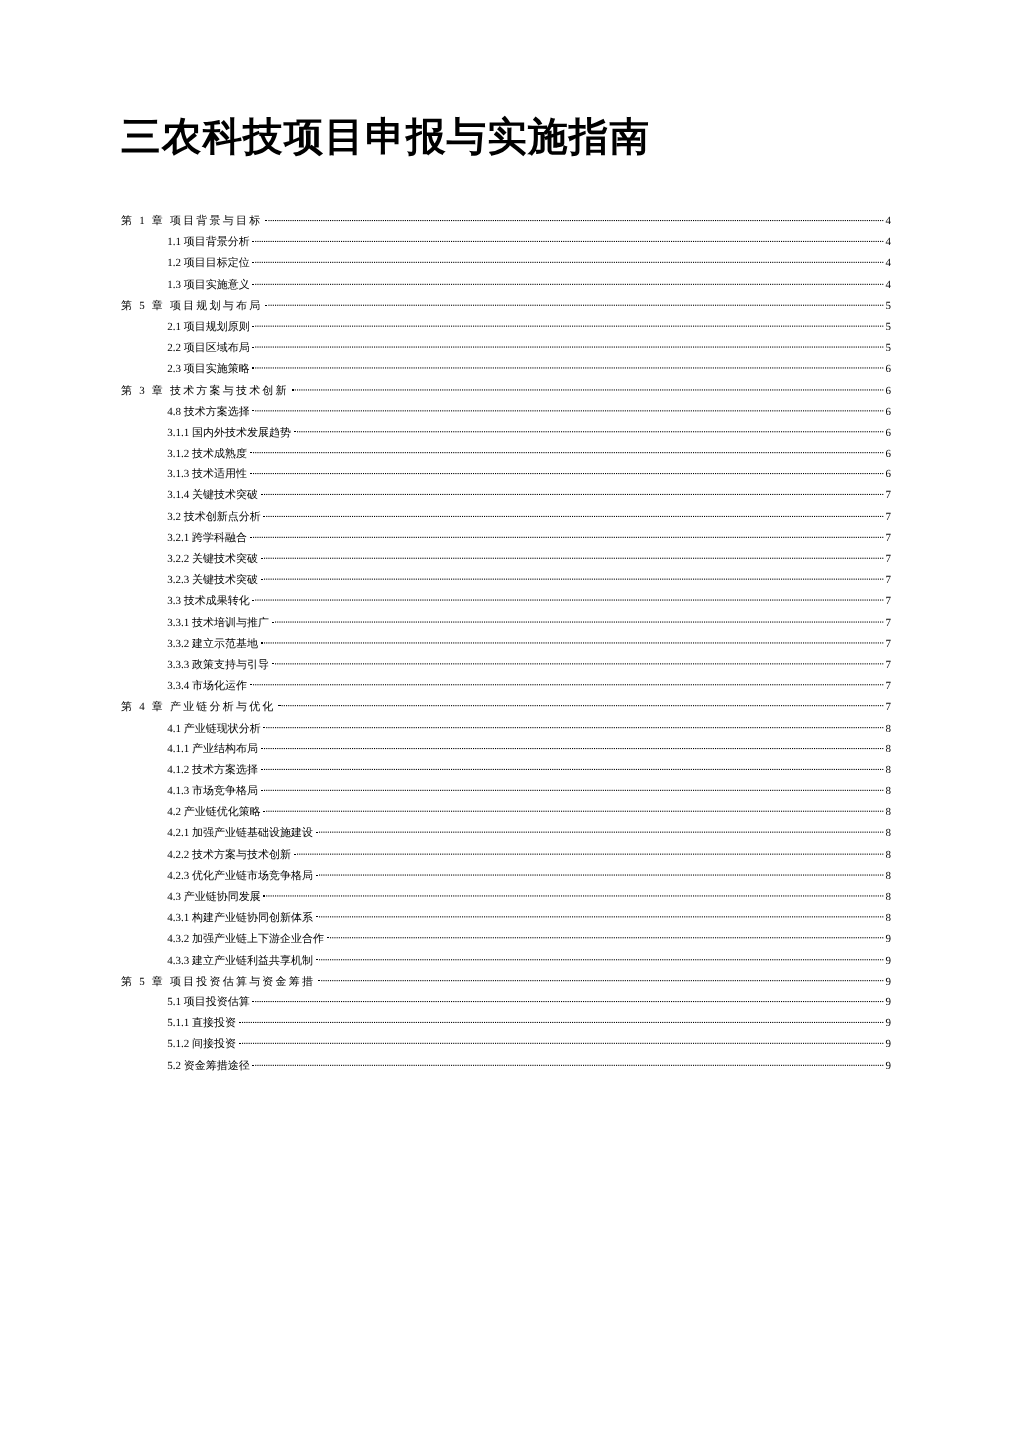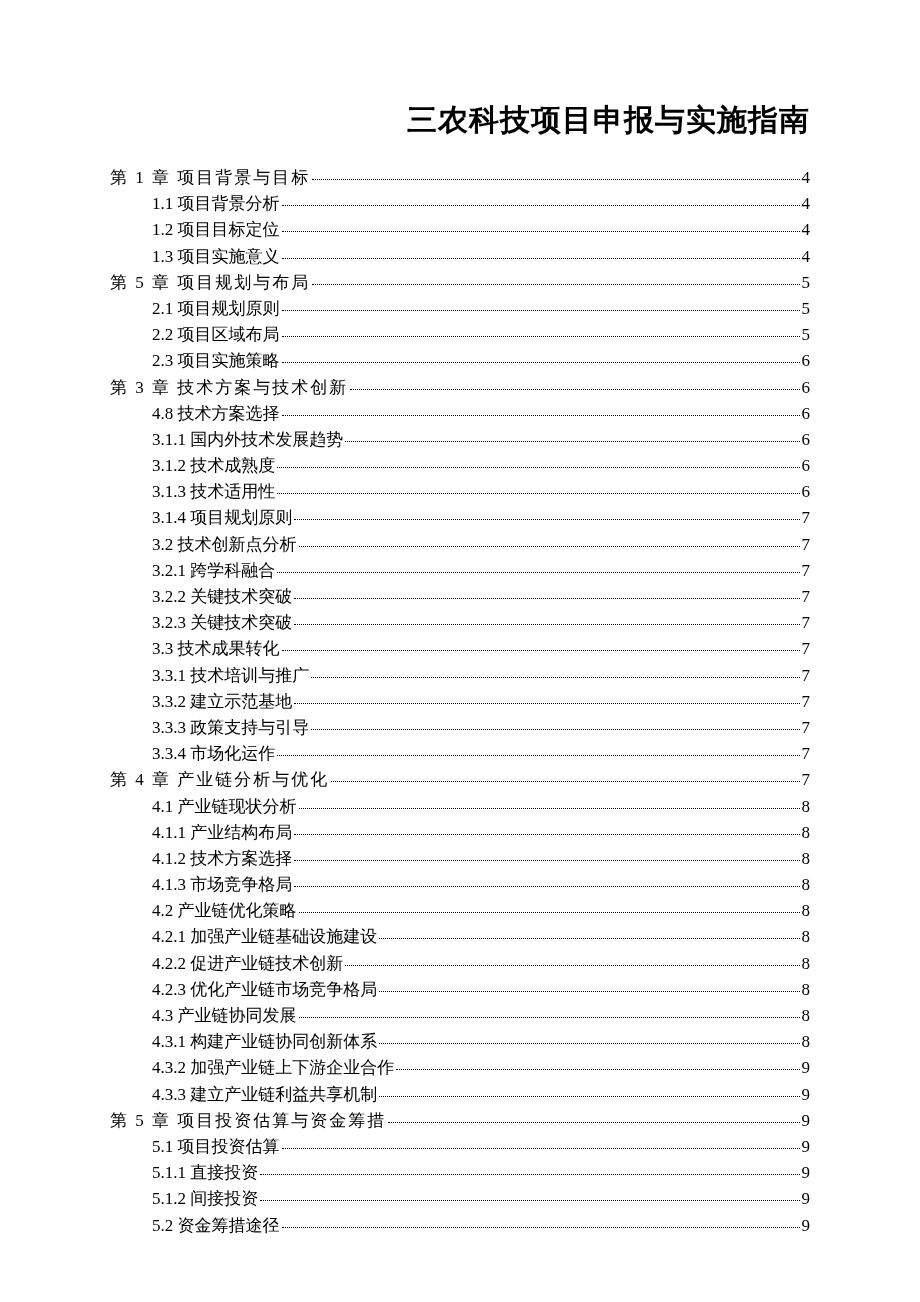--- a/index.html
+++ b/index.html
@@ -5,29 +5,29 @@
   * { margin: 0; padding: 0; box-sizing: border-box; }
   body {
     background: #fff;
     width: 920px;
     height: 1302px;
     font-family: "SimSun", "宋体", serif;
     color: #000;
     padding: 100px 110px 60px 110px;
   }
   .title {
-    text-align: right;
-    font-size: 30px;
+    text-align: left;
+    font-size: 36px;
     font-weight: bold;
     font-family: "SimHei", "黑体", sans-serif;
-    margin-bottom: 28px;
+    margin-bottom: 48px;
     letter-spacing: 1px;
   }
   .toc {
-    font-size: 17px;
+    font-size: 10px;
     line-height: 1;
   }
   .toc-row {
     display: flex;
     align-items: baseline;
     white-space: nowrap;
     margin-bottom: 9.2px;
   }
   .toc-label {
     flex: 0 0 auto;
@@ -112,21 +112,21 @@
       <span class="toc-label">3.1.2 技术成熟度</span>
       <span class="toc-dots"></span>
       <span class="toc-page">6</span>
     </div>
     <div class="toc-row lvl-1">
       <span class="toc-label">3.1.3 技术适用性</span>
       <span class="toc-dots"></span>
       <span class="toc-page">6</span>
     </div>
     <div class="toc-row lvl-1">
-      <span class="toc-label">3.1.4 项目规划原则</span>
+      <span class="toc-label">3.1.4 关键技术突破</span>
       <span class="toc-dots"></span>
       <span class="toc-page">7</span>
     </div>
     <div class="toc-row lvl-1">
       <span class="toc-label">3.2 技术创新点分析</span>
       <span class="toc-dots"></span>
       <span class="toc-page">7</span>
     </div>
     <div class="toc-row lvl-1">
       <span class="toc-label">3.2.1 跨学科融合</span>
@@ -197,21 +197,21 @@
       <span class="toc-label">4.2 产业链优化策略</span>
       <span class="toc-dots"></span>
       <span class="toc-page">8</span>
     </div>
     <div class="toc-row lvl-1">
       <span class="toc-label">4.2.1 加强产业链基础设施建设</span>
       <span class="toc-dots"></span>
       <span class="toc-page">8</span>
     </div>
     <div class="toc-row lvl-1">
-      <span class="toc-label">4.2.2 促进产业链技术创新</span>
+      <span class="toc-label">4.2.2 技术方案与技术创新</span>
       <span class="toc-dots"></span>
       <span class="toc-page">8</span>
     </div>
     <div class="toc-row lvl-1">
       <span class="toc-label">4.2.3 优化产业链市场竞争格局</span>
       <span class="toc-dots"></span>
       <span class="toc-page">8</span>
     </div>
     <div class="toc-row lvl-1">
       <span class="toc-label">4.3 产业链协同发展</span>

